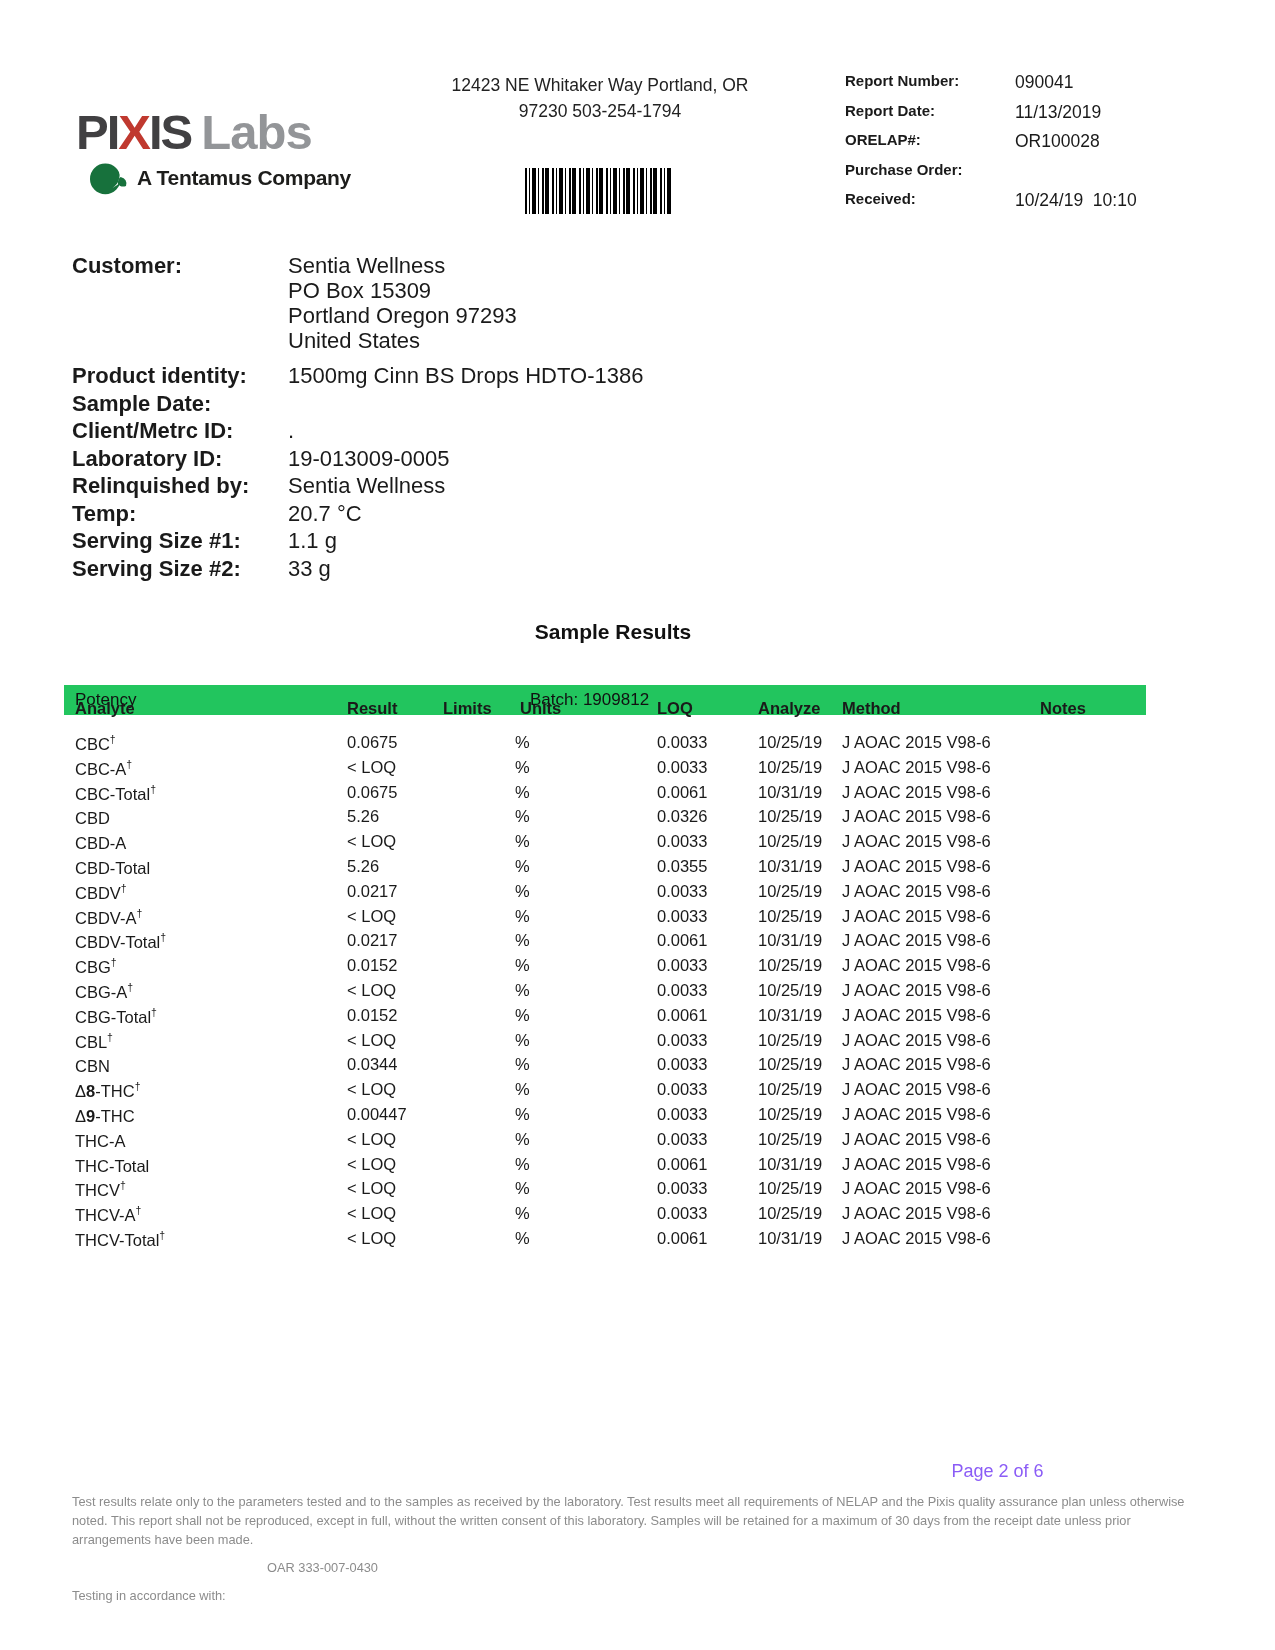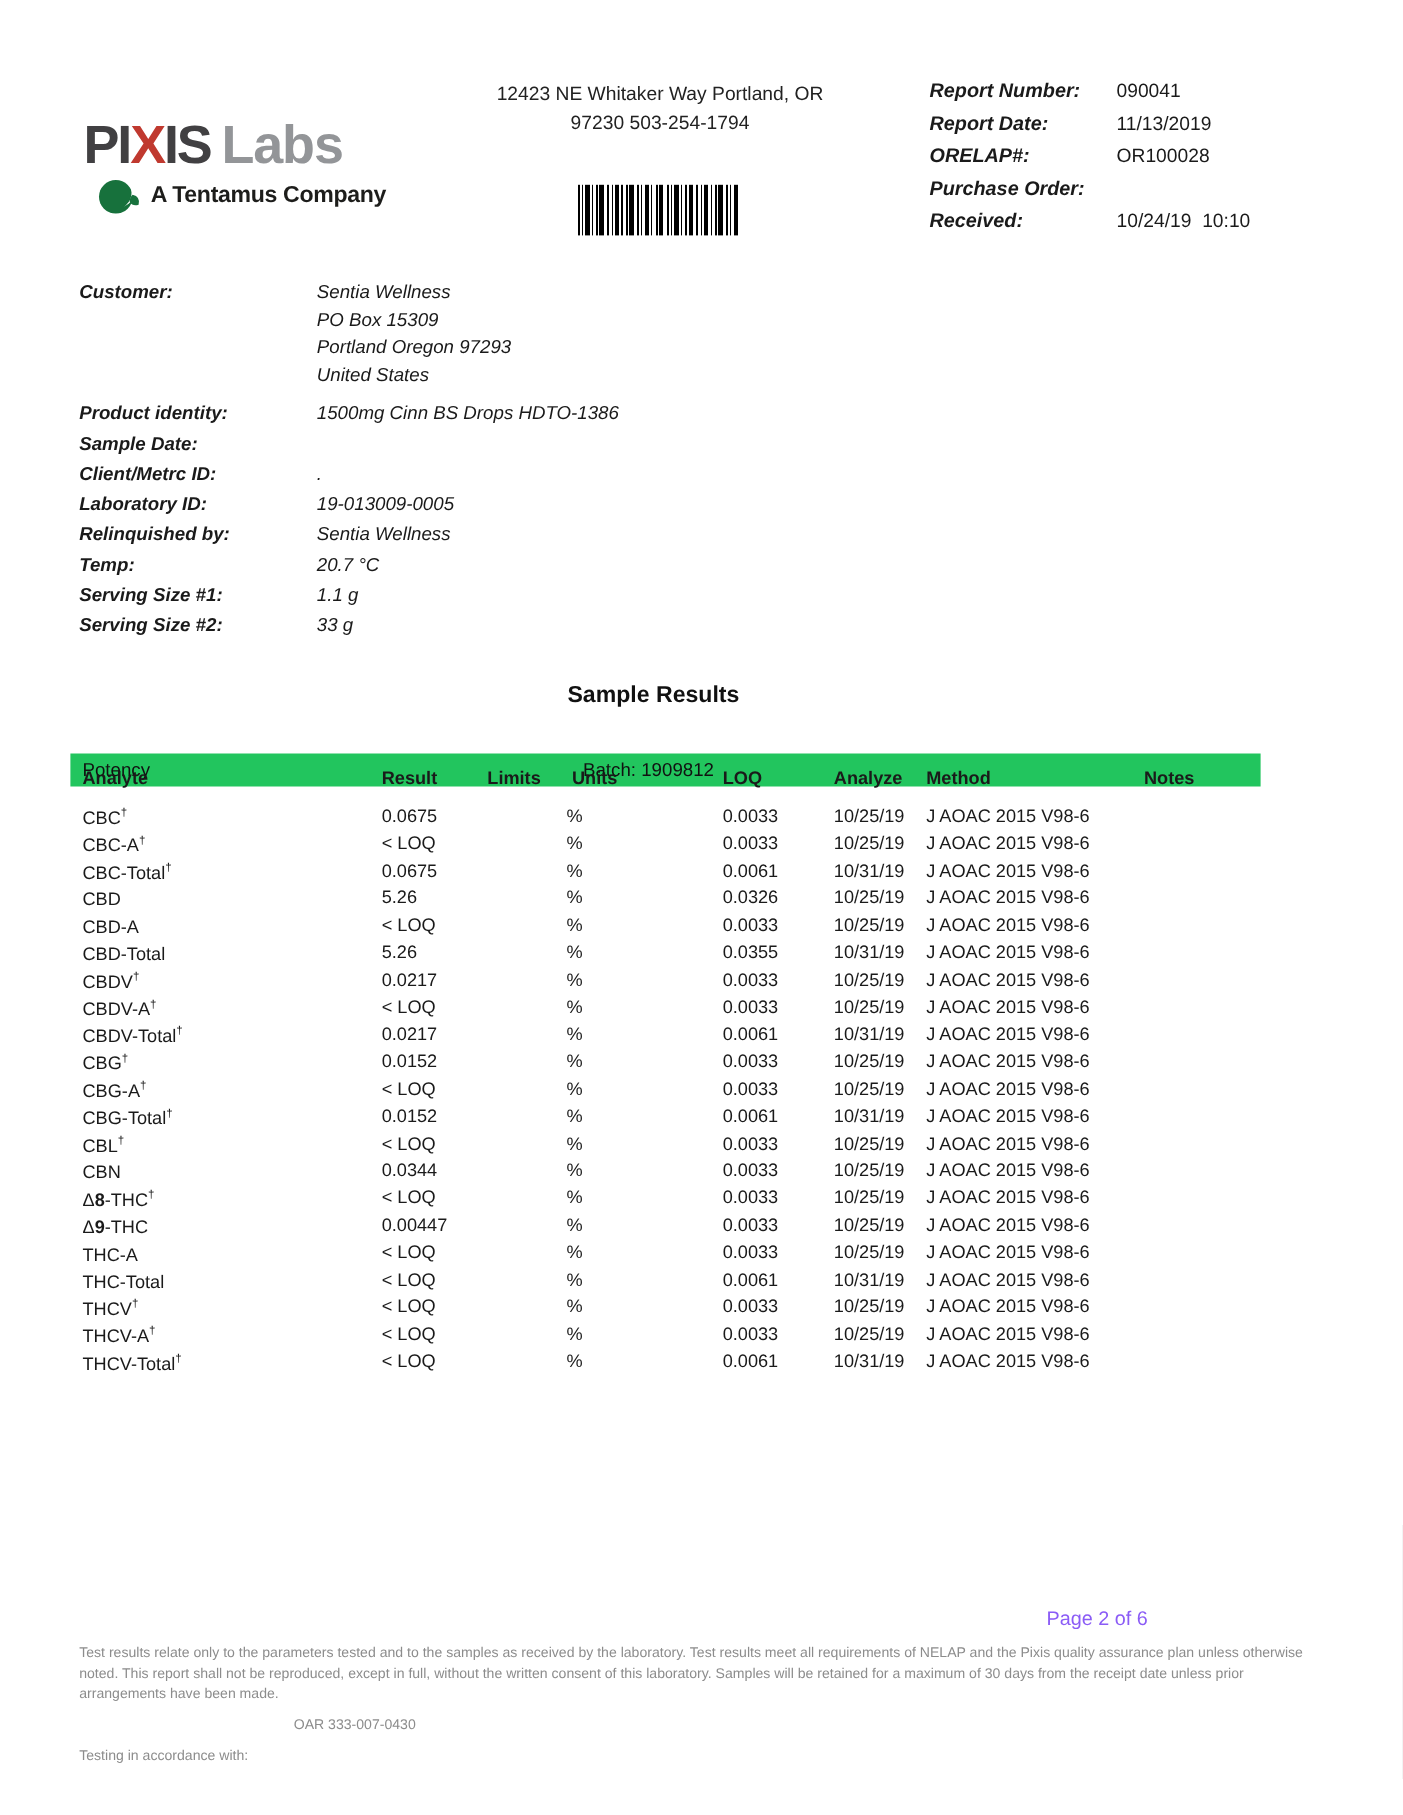--- a/index.html
+++ b/index.html
@@ -25,35 +25,35 @@
   .barcode {
     position:absolute; left:525px; top:168px; width:146px; height:46px;
     background:repeating-linear-gradient(90deg,
       #000 0 2px, #fff 2px 4px, #000 4px 5px, #fff 5px 7px,
       #000 7px 11px, #fff 11px 13px, #000 13px 14px, #fff 14px 17px,
       #000 17px 19px, #fff 19px 20px, #000 20px 24px, #fff 24px 27px);
   }
 
   .report-fields { position:absolute; left:845px; top:72px; width:340px; }
   .rf-row { display:flex; height:29.5px; }
-  .rf-label { width:170px; font-weight:bold; font-size:18px;font-style:italic; }
+  .rf-label { width:170px; font-weight:bold; font-size:15px; }
   .rf-value { font-size:17.5px; white-space:pre; }
 
   
-  .info { position:absolute; left:72px; top:253px; width:780px; font-size:17px;font-style:italic; }
+  .info { position:absolute; left:72px; top:253px; width:780px; font-size:22px; }
   .info-row { display:flex; }
   .info-row.gap-after { margin-bottom:9px; }
   .info-label { width:216px; font-weight:bold; line-height:27.5px; }
   .info-row.multi .info-label { line-height:25px; }
   .info-value { line-height:27.5px; white-space:pre-line; }
   .info-row.multi .info-value { line-height:25px; }
 
   
   .section-title {
-    position:absolute; left:53px; top:620px; width:1082px;
+    position:absolute; left:72px; top:620px; width:1082px;
     text-align:center; font-size:21px; font-weight:bold; color:#111;
   }
   .band { position:absolute; left:64px; top:657px; width:1082px; height:30px; background:#22c55e;margin-top:28px; }
   .band-potency { position:absolute; left:11px; top:5px; font-size:17px; color:#111; }
   .band-batch  { position:absolute; left:466px; top:5px; font-size:17px; color:#111; }
 
   .thead { position:absolute; left:75px; top:699px; width:1071px; height:22px; }
   .th { position:absolute; top:0; font-weight:bold; font-size:16.5px; white-space:nowrap; }
   .rows { position:absolute; left:75px; top:733px; width:1071px; }
   .trow { position:relative; height:24.8px; }

